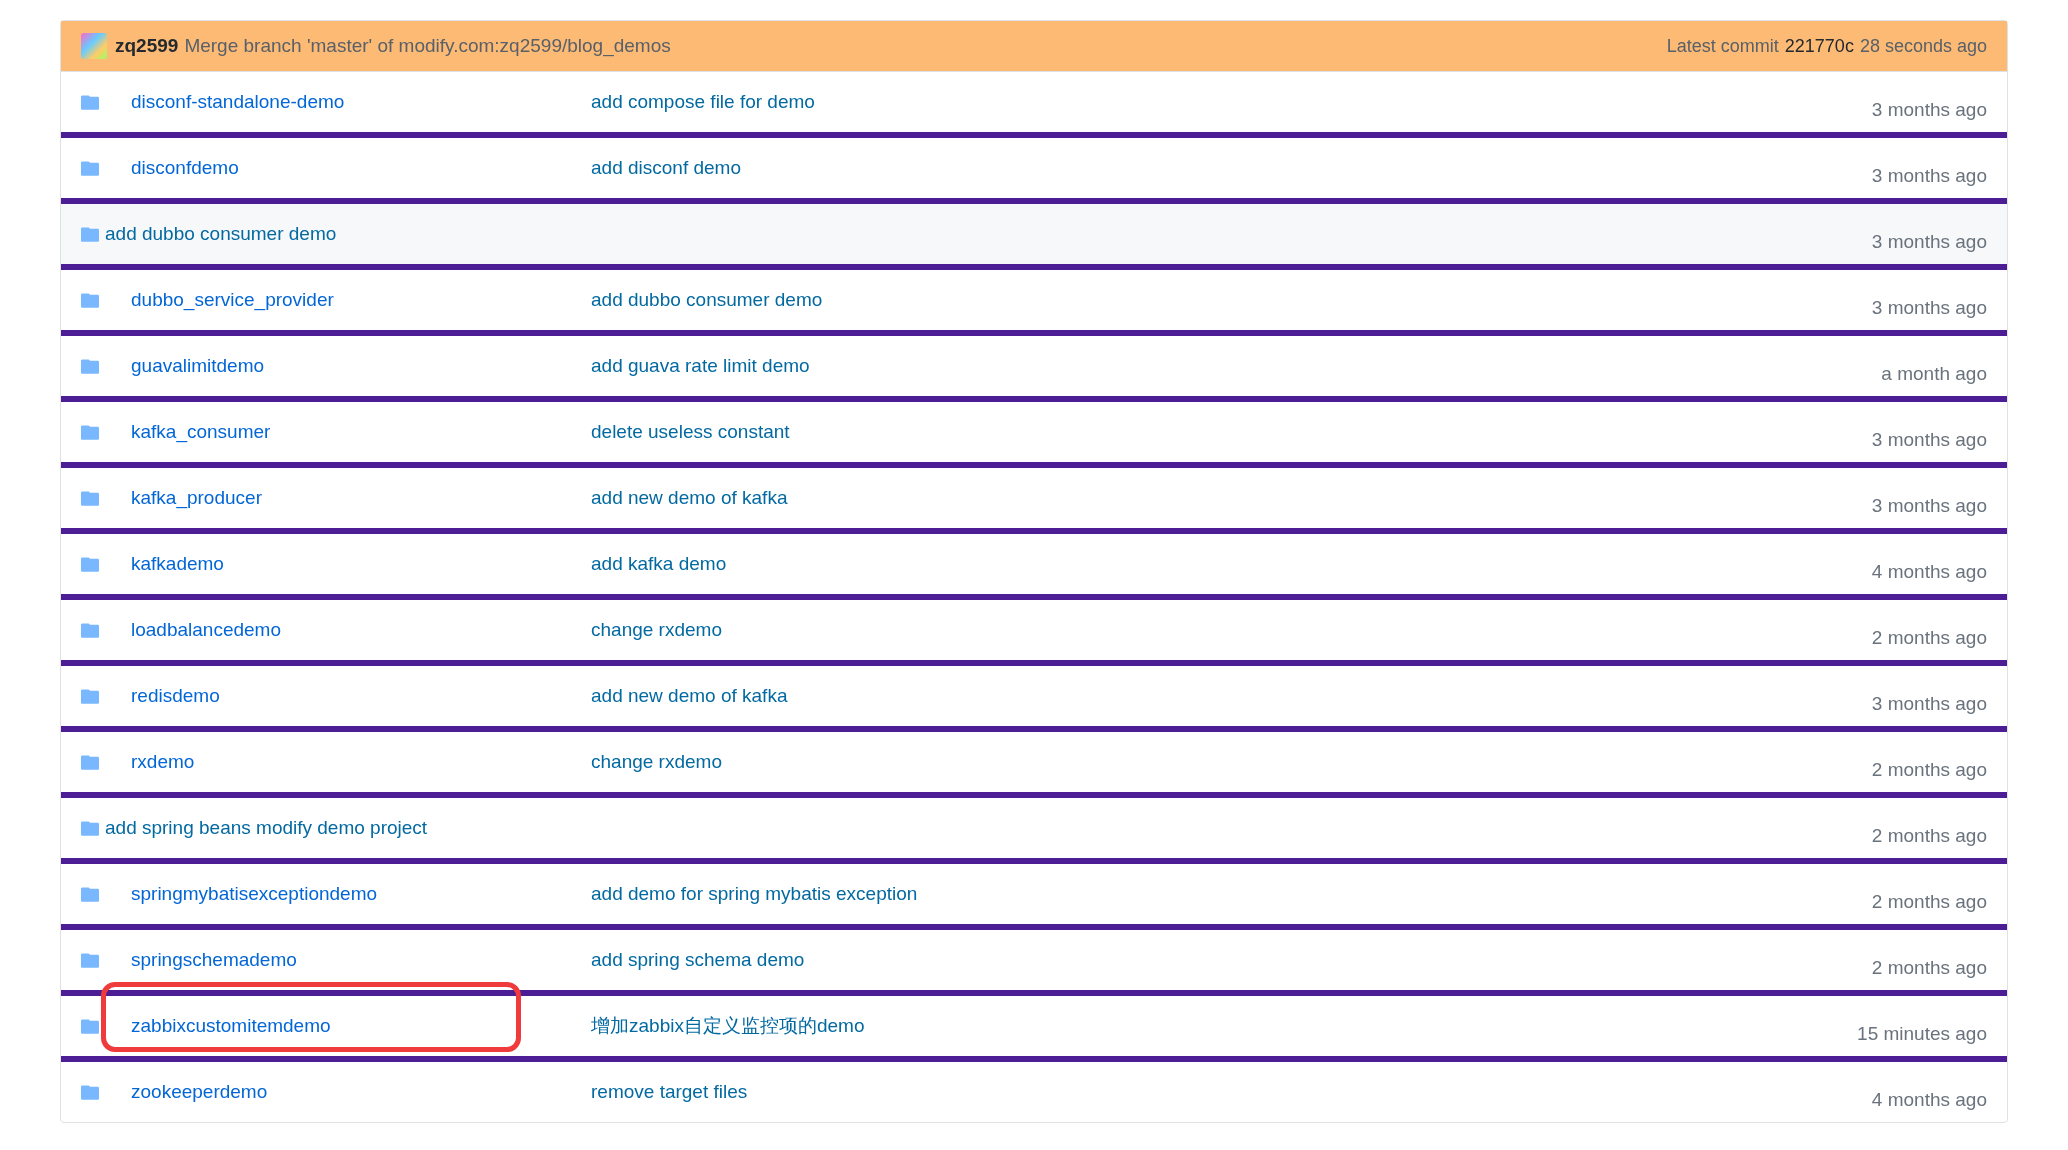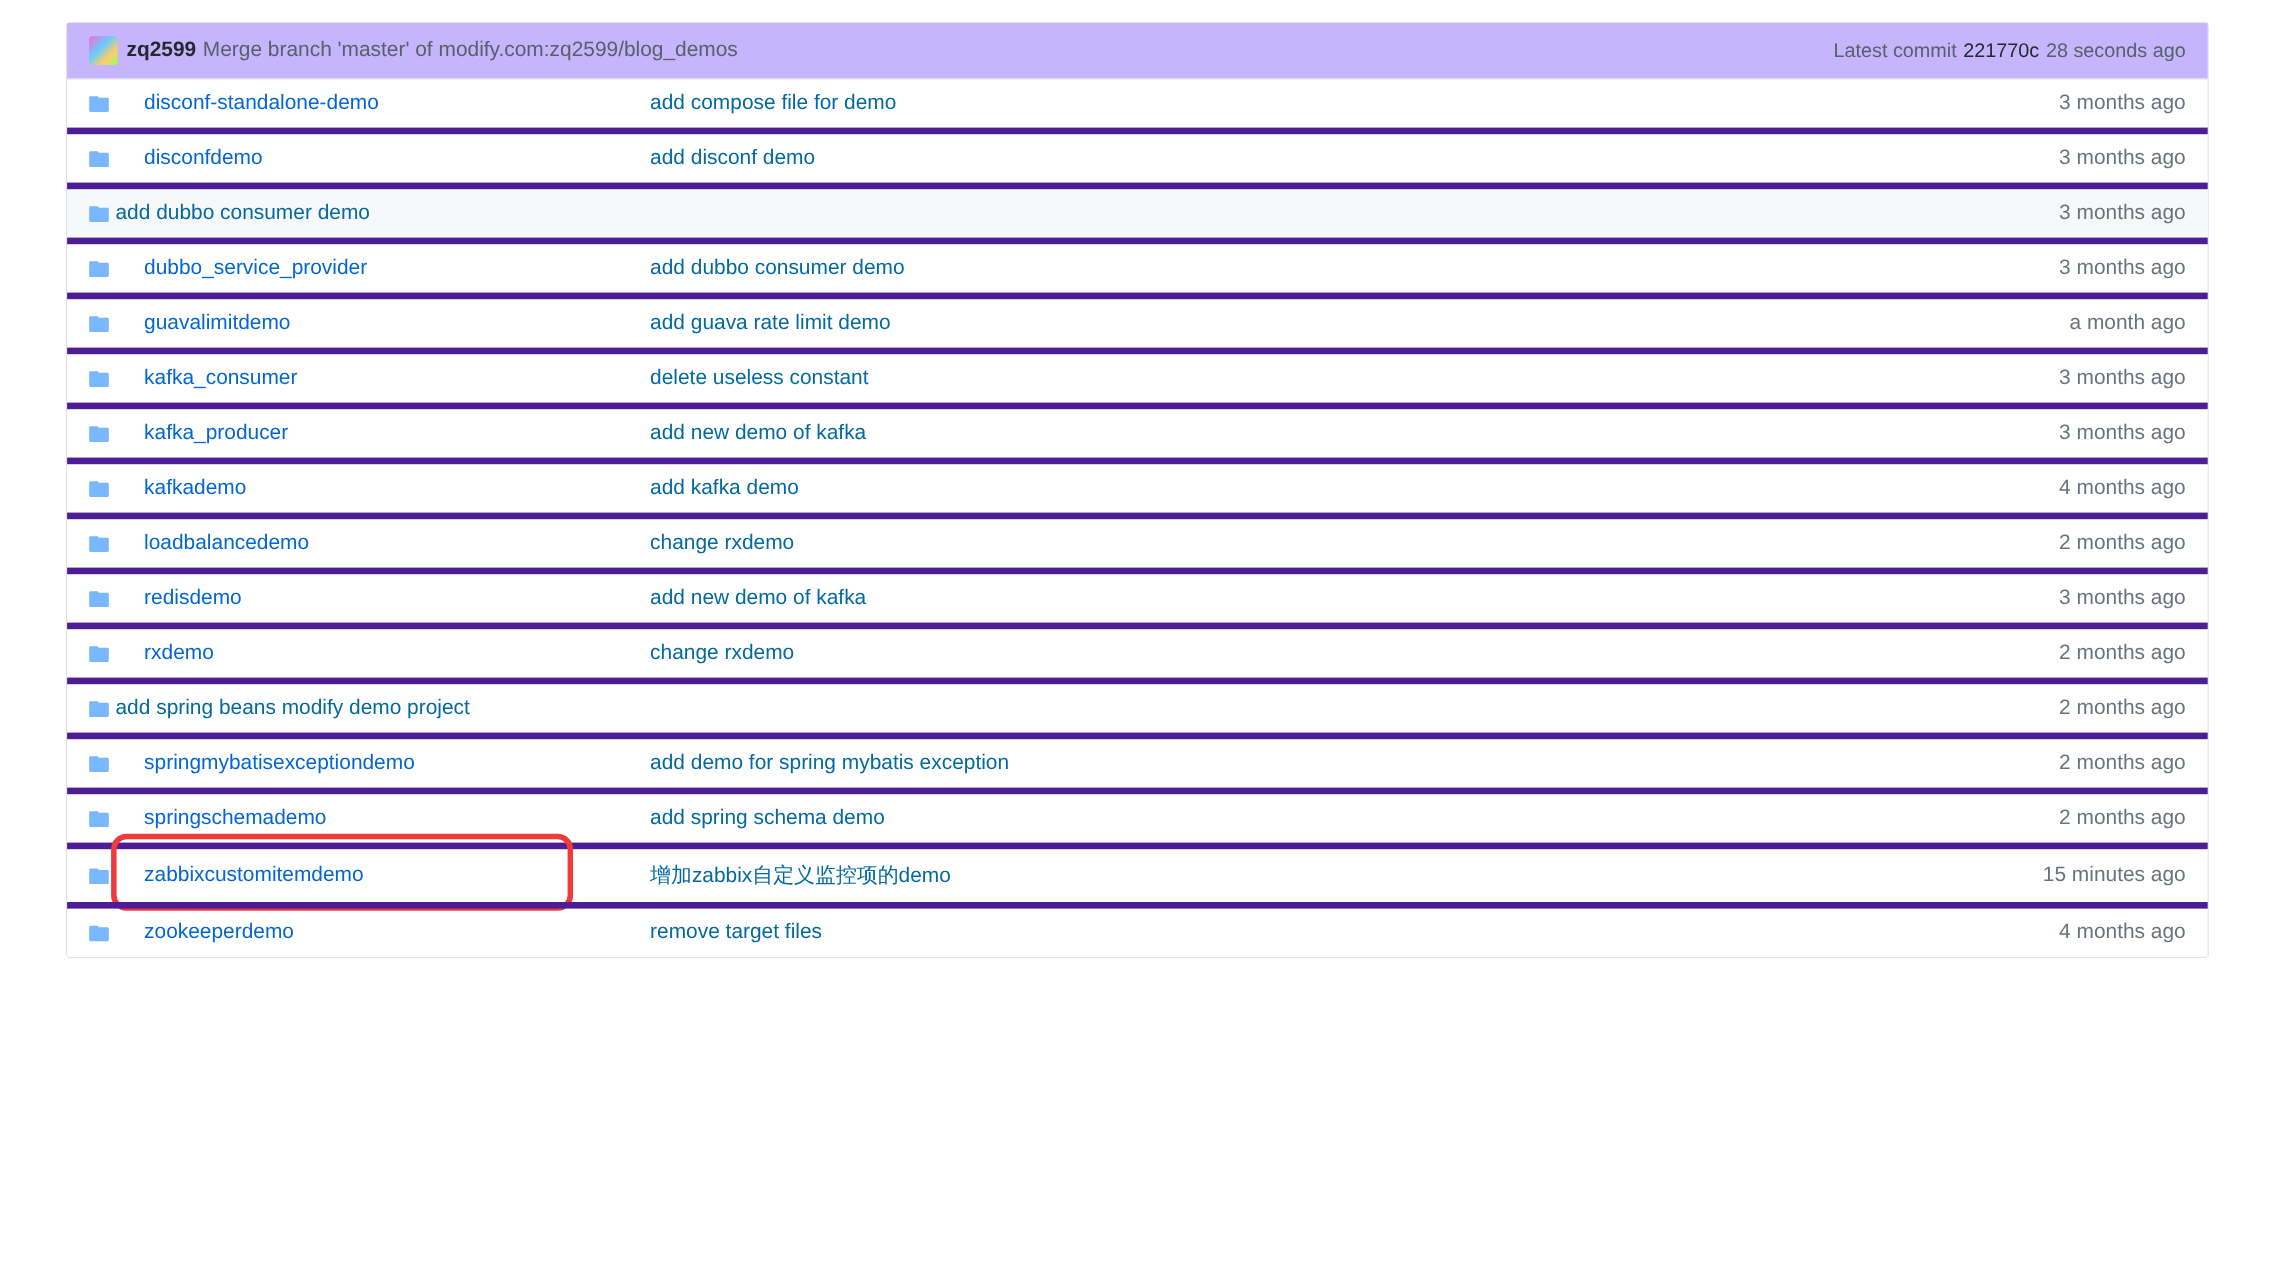--- a/index.html
+++ b/index.html
@@ -12,21 +12,21 @@
   }
   .file-list {
     border: 1px solid #dfe2e5;
     border-radius: 4px;
     overflow: visible;
   }
   .commit-header {
     display: flex;
     align-items: center;
     padding: 12px 20px;
-    background: #c4b5fd;
+    background: #fdba74;
     border-bottom: 1px solid #dfe2e5;
   }
   .avatar {
     width: 26px;
     height: 26px;
     margin-right: 8px;
     border-radius: 3px;
     background: linear-gradient(135deg,#f6c 0%,#6cf 40%,#fc6 70%,#9f6 100%);
     flex-shrink: 0;
   }
@@ -77,20 +77,21 @@
   .col-msg {
     flex: 1;
     color: #0369a1;
     font-size: 19px;
   }
   .col-age {
     color: #6a737d;
     font-size: 19px;
     text-align: right;
     white-space: nowrap;
+    margin-top: 16px;
   }
   .highlight-box {
     position: absolute;
     border: 5px solid #ef3b3b;
     border-radius: 14px;
     left: 40px;
     width: 420px;
     height: 70px;
     top: -14px;
     pointer-events: none;

